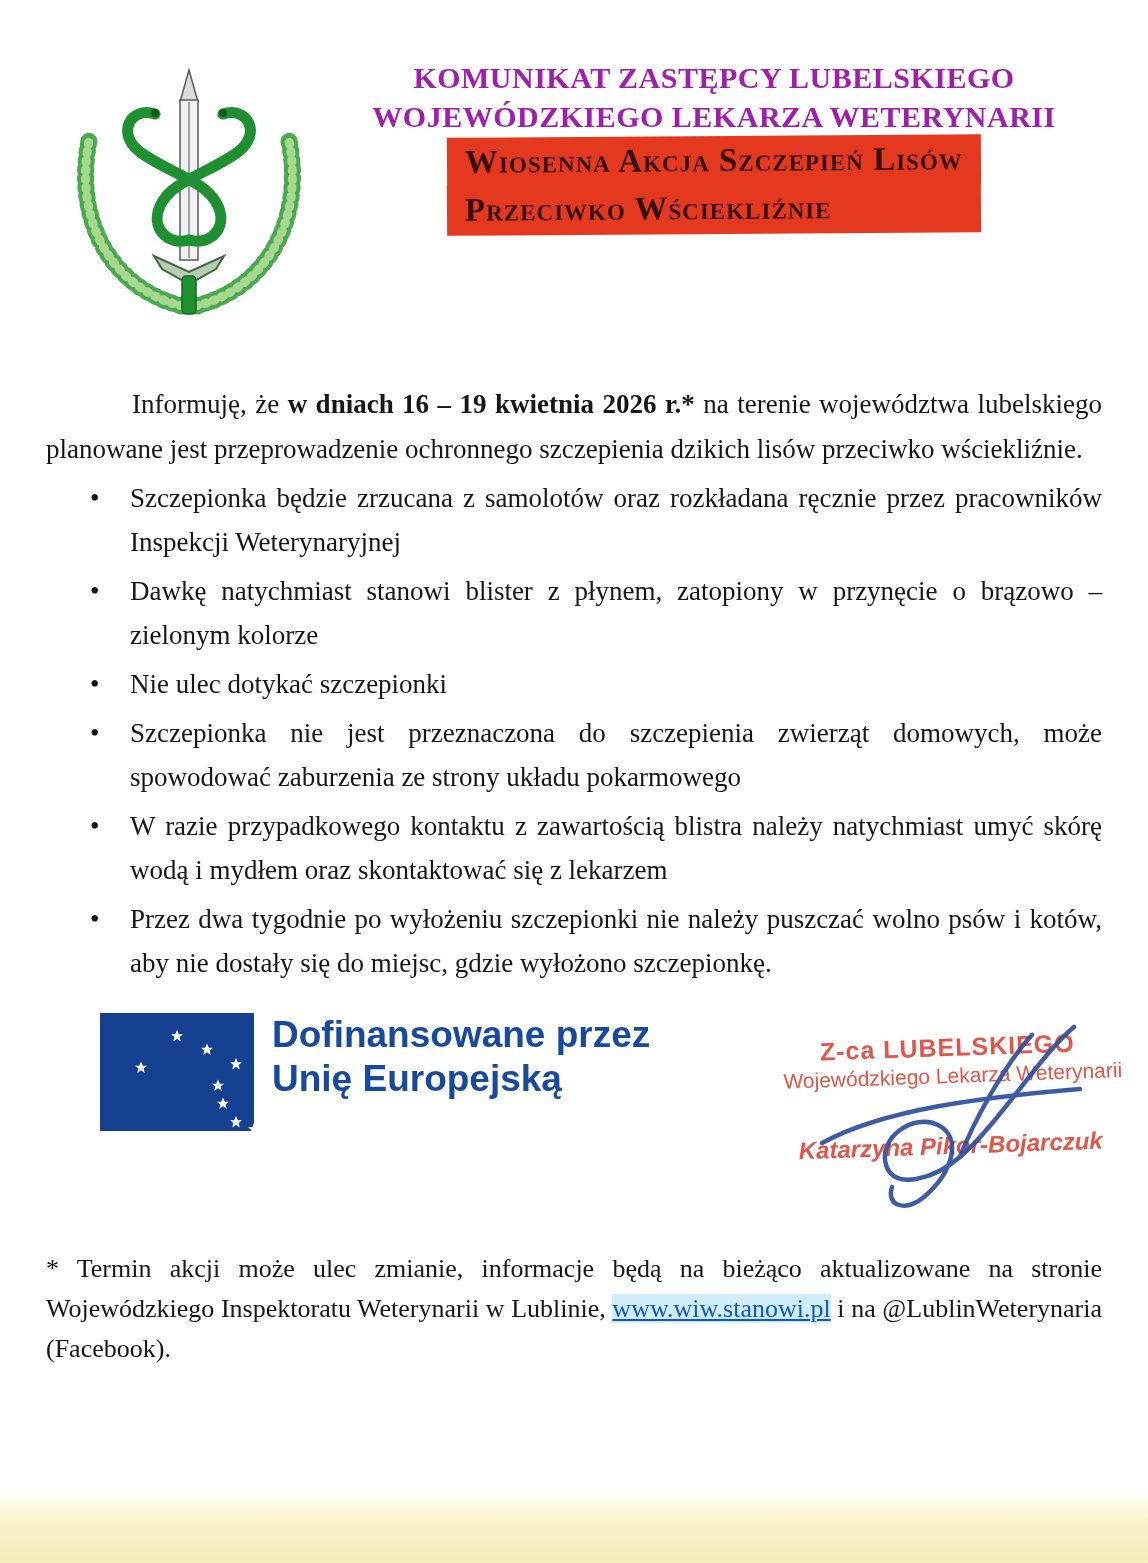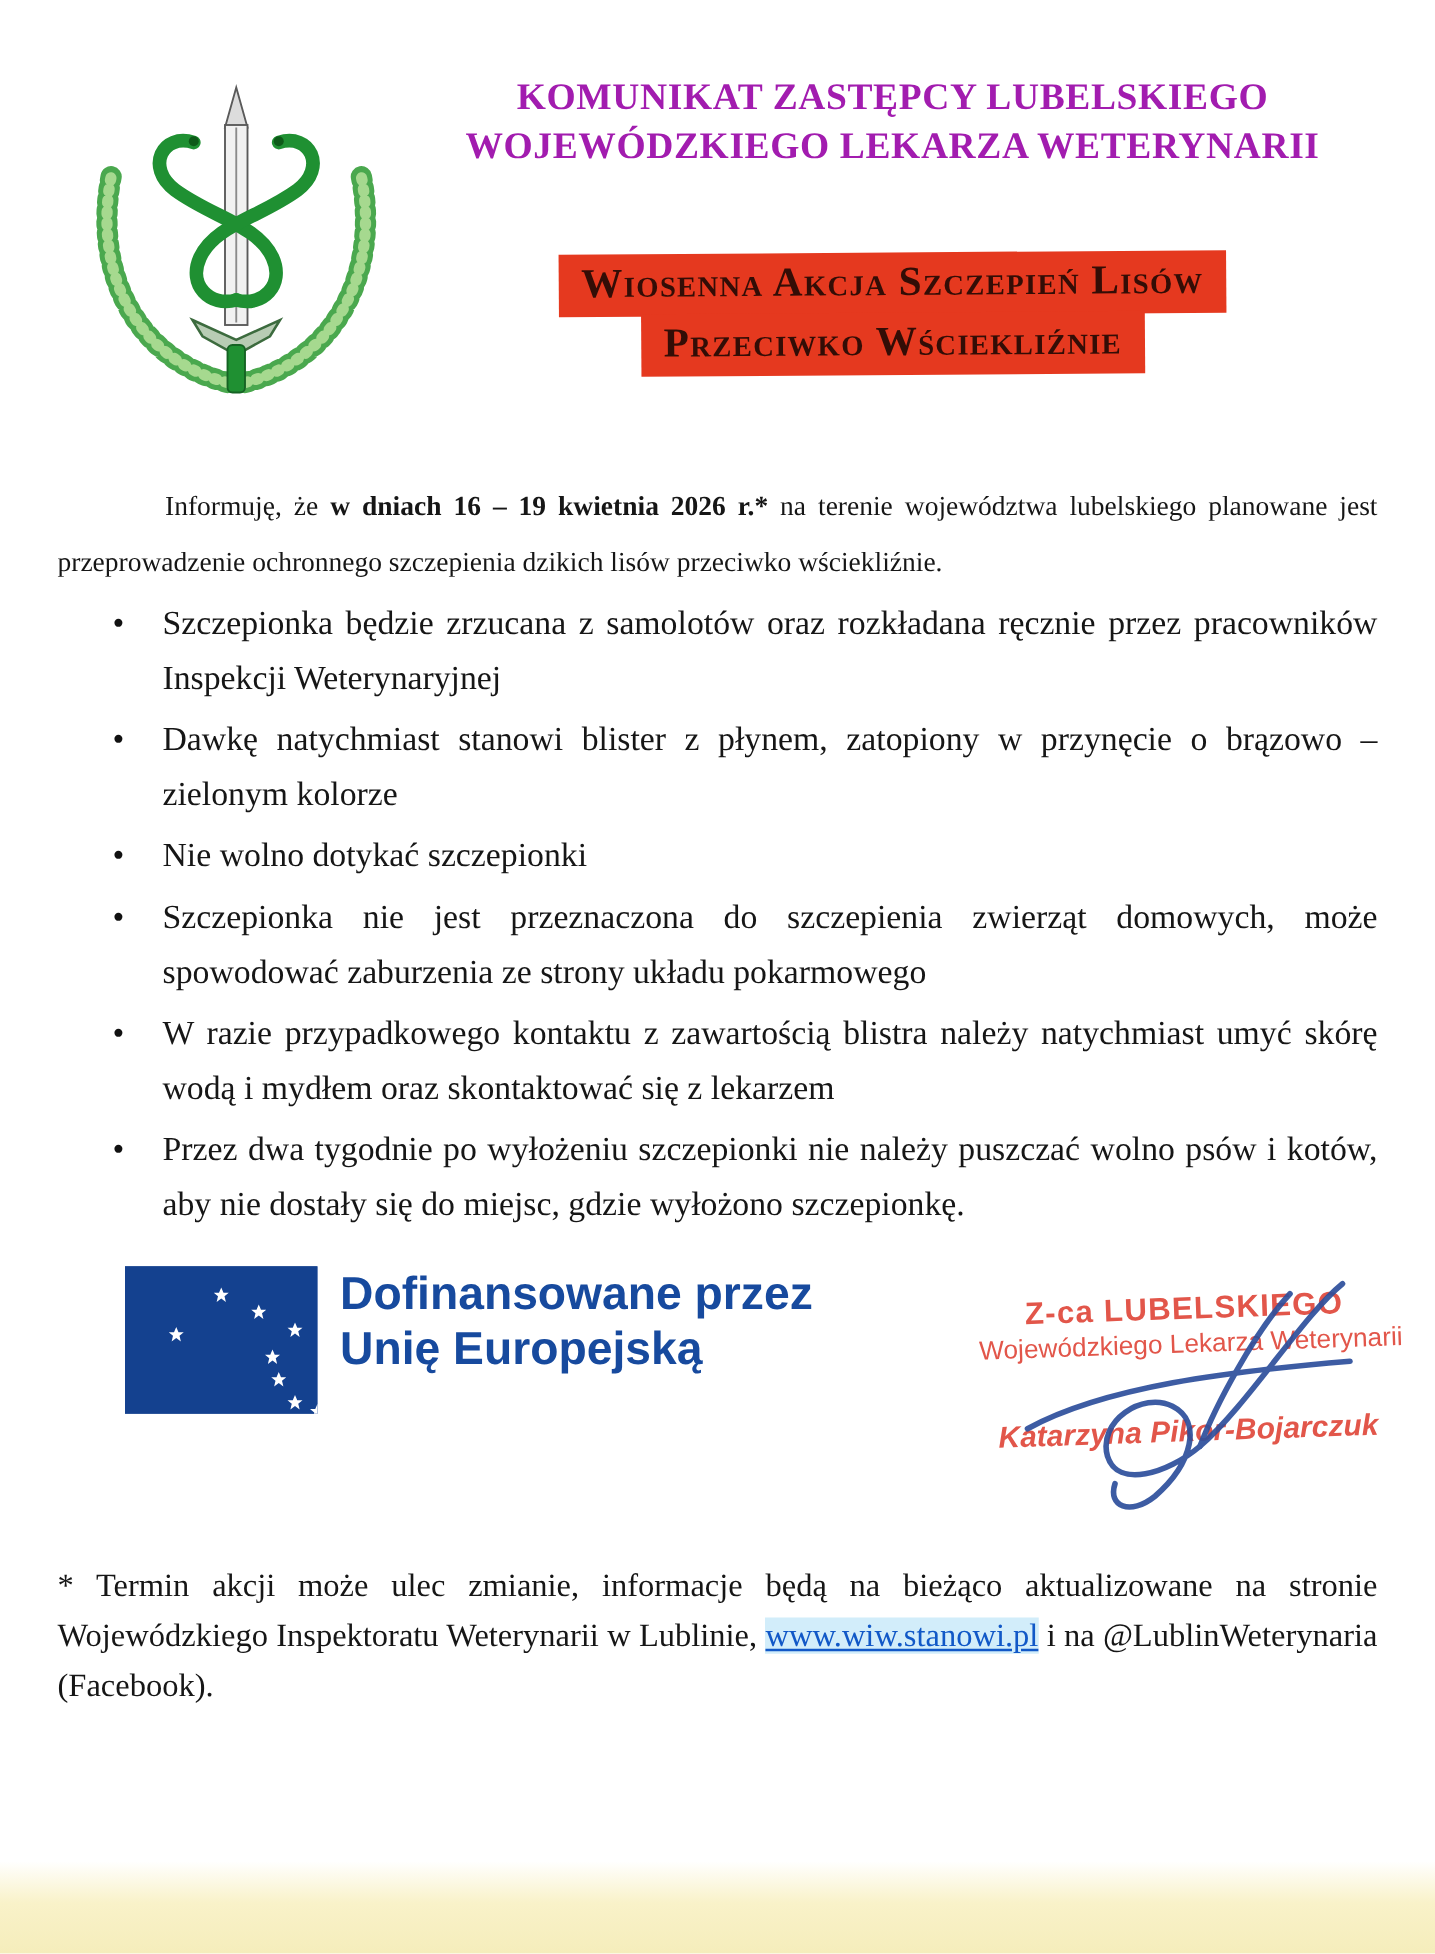--- a/index.html
+++ b/index.html
@@ -12,32 +12,32 @@
     color:#161616;
   }
   
   .hdr{display:flex;padding:56px 40px 0 58px;}
   .logo{width:262px;height:262px;flex:0 0 auto;}
   .hdr-right{flex:1;display:flex;flex-direction:column;align-items:center;padding-top:2px;}
   .title{
     text-align:center;font-weight:bold;font-size:30px;line-height:39px;
     letter-spacing:.5px;color:#a21caf;margin:0;
   }
-  .banner{margin-top:66px;display:flex;flex-direction:column;align-items:center;}
+  .banner{display:flex;flex-direction:column;}
   .banner-line{
     background:#e5391f;color:#330d06;font-weight:bold;
     font-variant:small-caps;font-size:33px;line-height:40px;
     padding:4px 18px 6px 18px;letter-spacing:1px;white-space:nowrap;
   }
   .banner-line.l1{transform:rotate(-0.4deg);}
   .banner-line.l2{margin-top:-2px;transform:rotate(-0.4deg);}
   
   .content{padding:0 46px 0 46px;}
   .lead{
-    margin:64px 0 0 0;font-size:22px;line-height:45px;
+    margin:64px 0 0 0;font-size:27px;line-height:45px;
     text-align:justify;text-indent:86px;
   }
   .lead b{font-weight:bold;}
   ul.bullets{margin:4px 0 0 0;padding:0 0 0 84px;}
   ul.bullets li{
     list-style:none;position:relative;font-size:27px;line-height:44px;
     text-align:justify;margin:0 0 5px 0;
   }
   ul.bullets li::before{
     content:"\2022";position:absolute;left:-40px;top:0;
@@ -121,21 +121,21 @@
         <span class="banner-line l2">Przeciwko Wściekliźnie</span>
       </div>
     </div>
   </header>
 
   <main class="content">
     <p class="lead"><span>Informuję, że </span><b>w dniach 16 – 19 kwietnia 2026 r.*</b><span> na terenie województwa lubelskiego planowane jest przeprowadzenie ochronnego szczepienia dzikich lisów przeciwko wściekliźnie.</span></p>
     <ul class="bullets">
       <li>Szczepionka będzie zrzucana z samolotów oraz rozkładana ręcznie przez pracowników Inspekcji Weterynaryjnej</li>
       <li>Dawkę natychmiast stanowi blister z płynem, zatopiony w przynęcie o brązowo – zielonym kolorze</li>
-      <li>Nie wolno dotykać szczepionki</li>
+      <li>Nie ulec dotykać szczepionki</li>
       <li>Szczepionka nie jest przeznaczona do szczepienia zwierząt domowych, może spowodować zaburzenia ze strony układu pokarmowego</li>
       <li>W razie przypadkowego kontaktu z zawartością blistra należy natychmiast umyć skórę wodą i mydłem oraz skontaktować się z lekarzem</li>
       <li>Przez dwa tygodnie po wyłożeniu szczepionki nie należy puszczać wolno psów i kotów, aby nie dostały się do miejsc, gdzie wyłożono szczepionkę.</li>
     </ul>
   </main>
 
   <section class="funding-row">
     <div class="eu-block">
       <div class="eu-flag">
         <svg viewBox="0 0 154 118" width="154" height="118">

